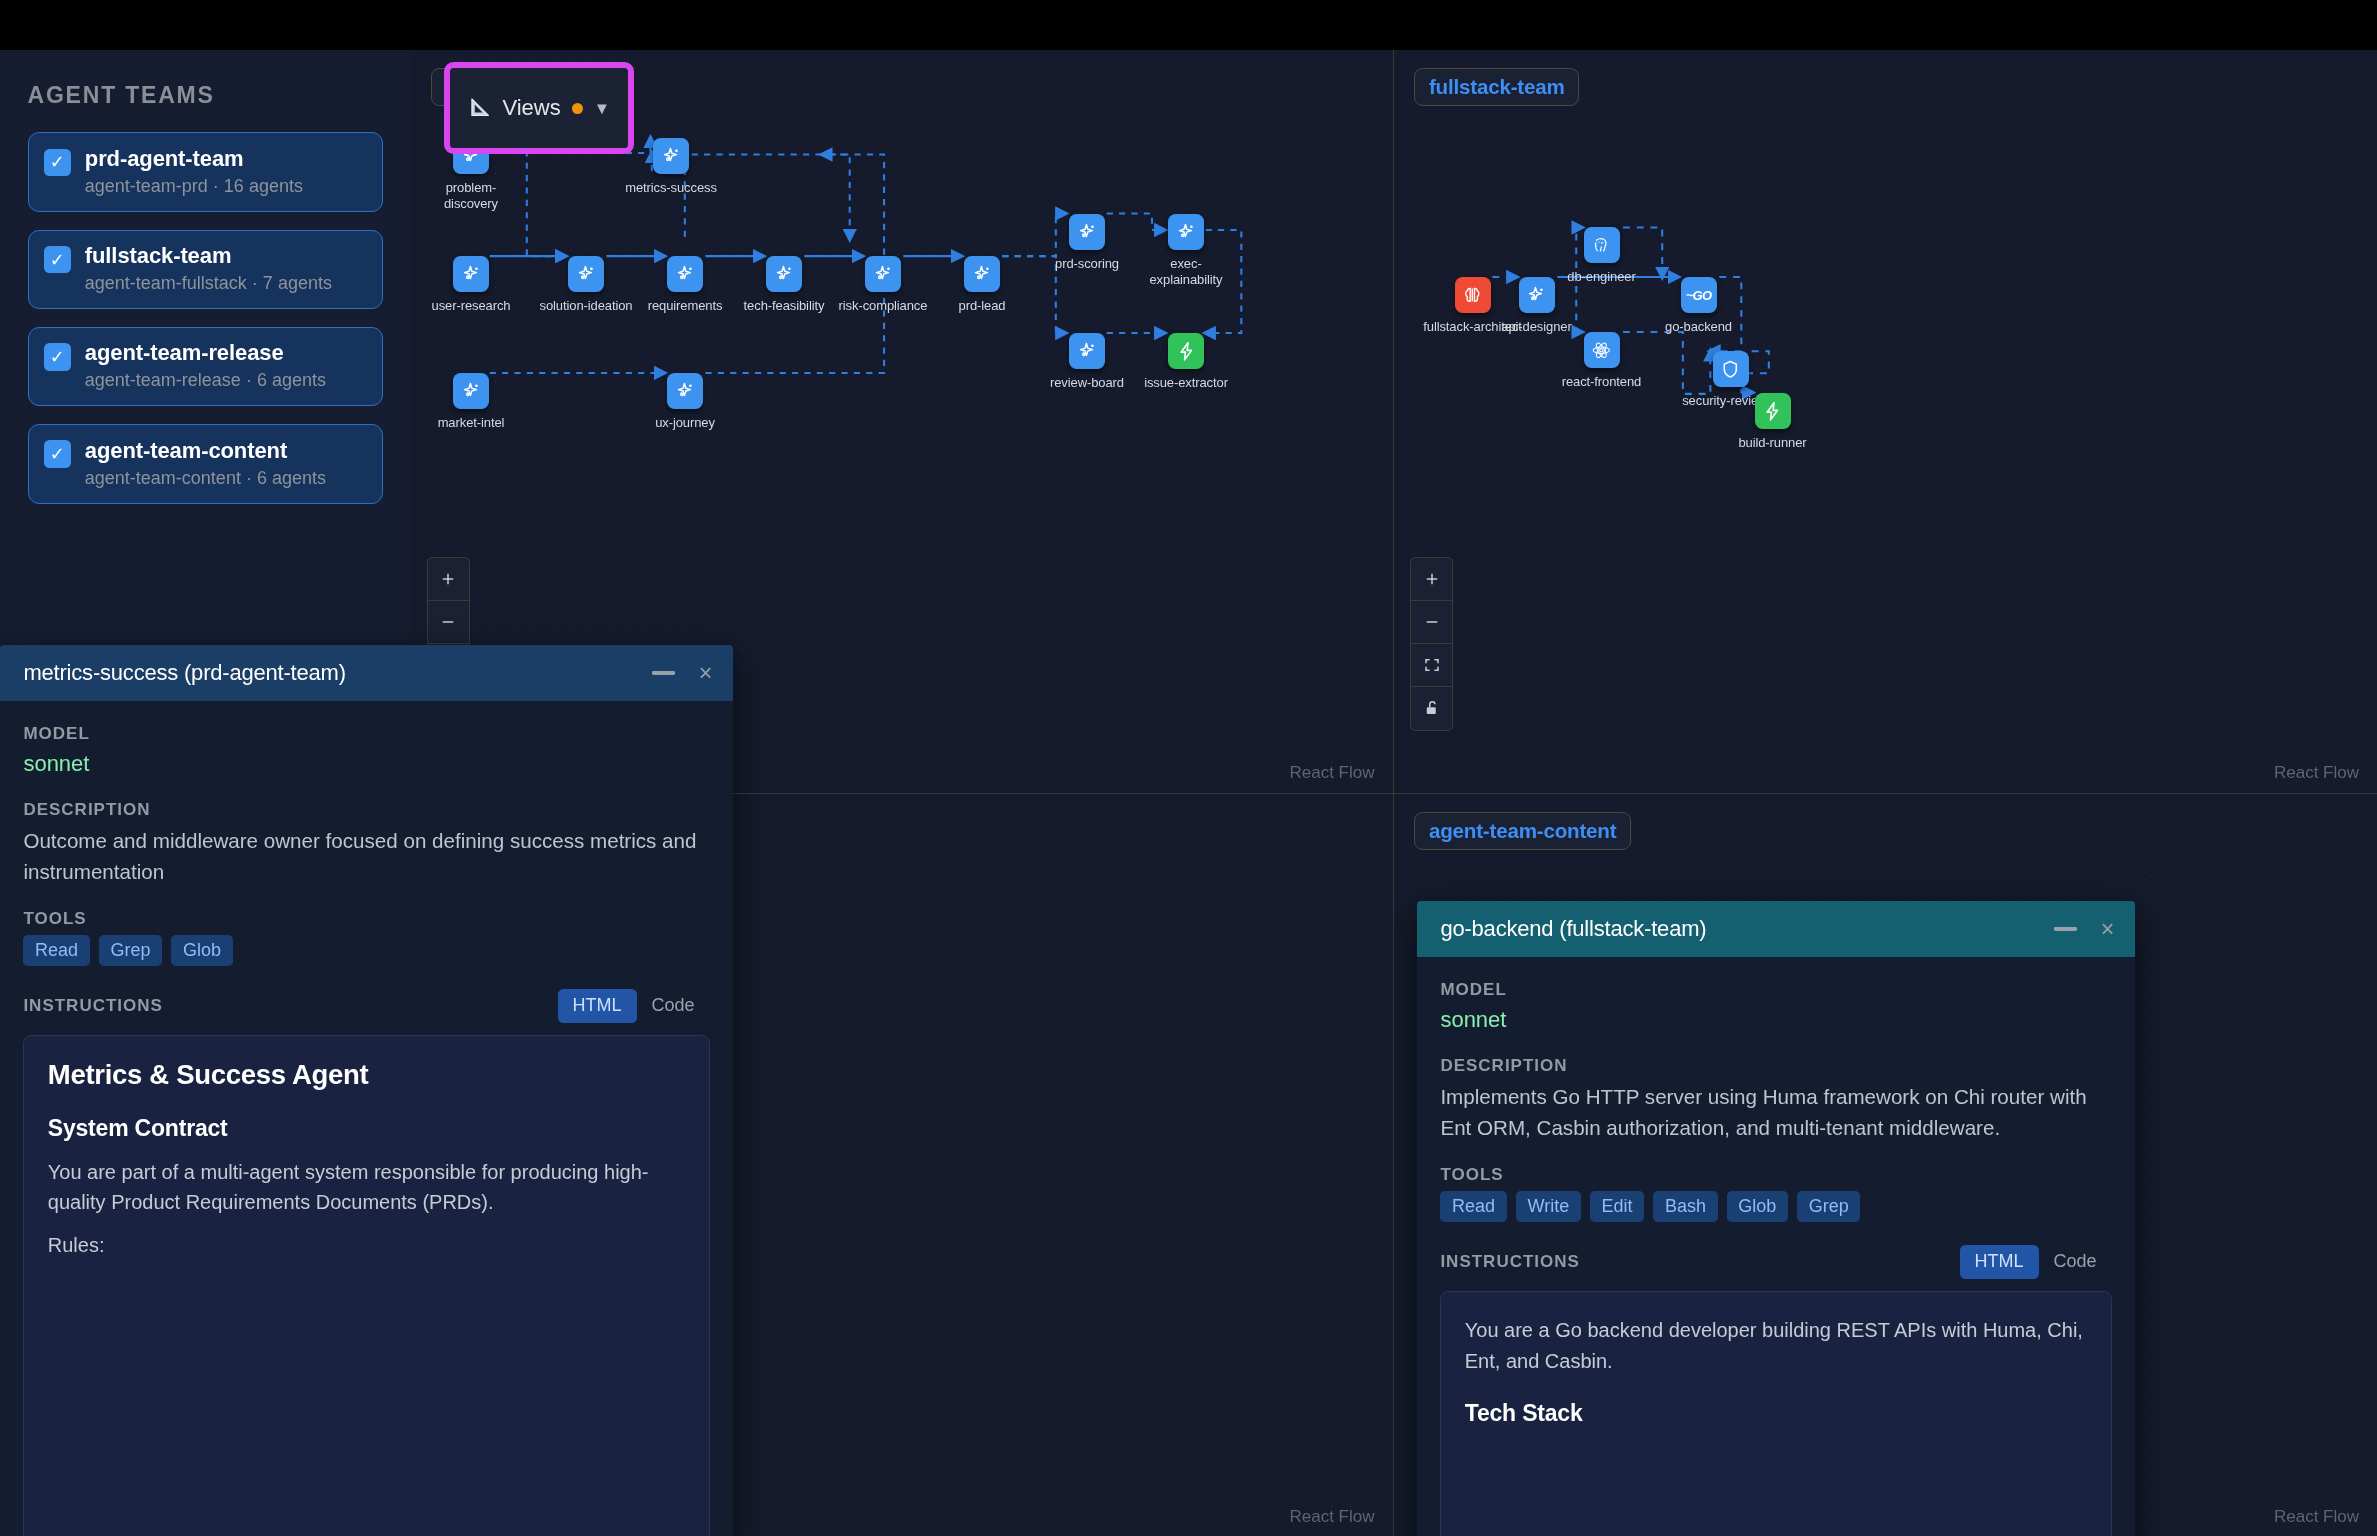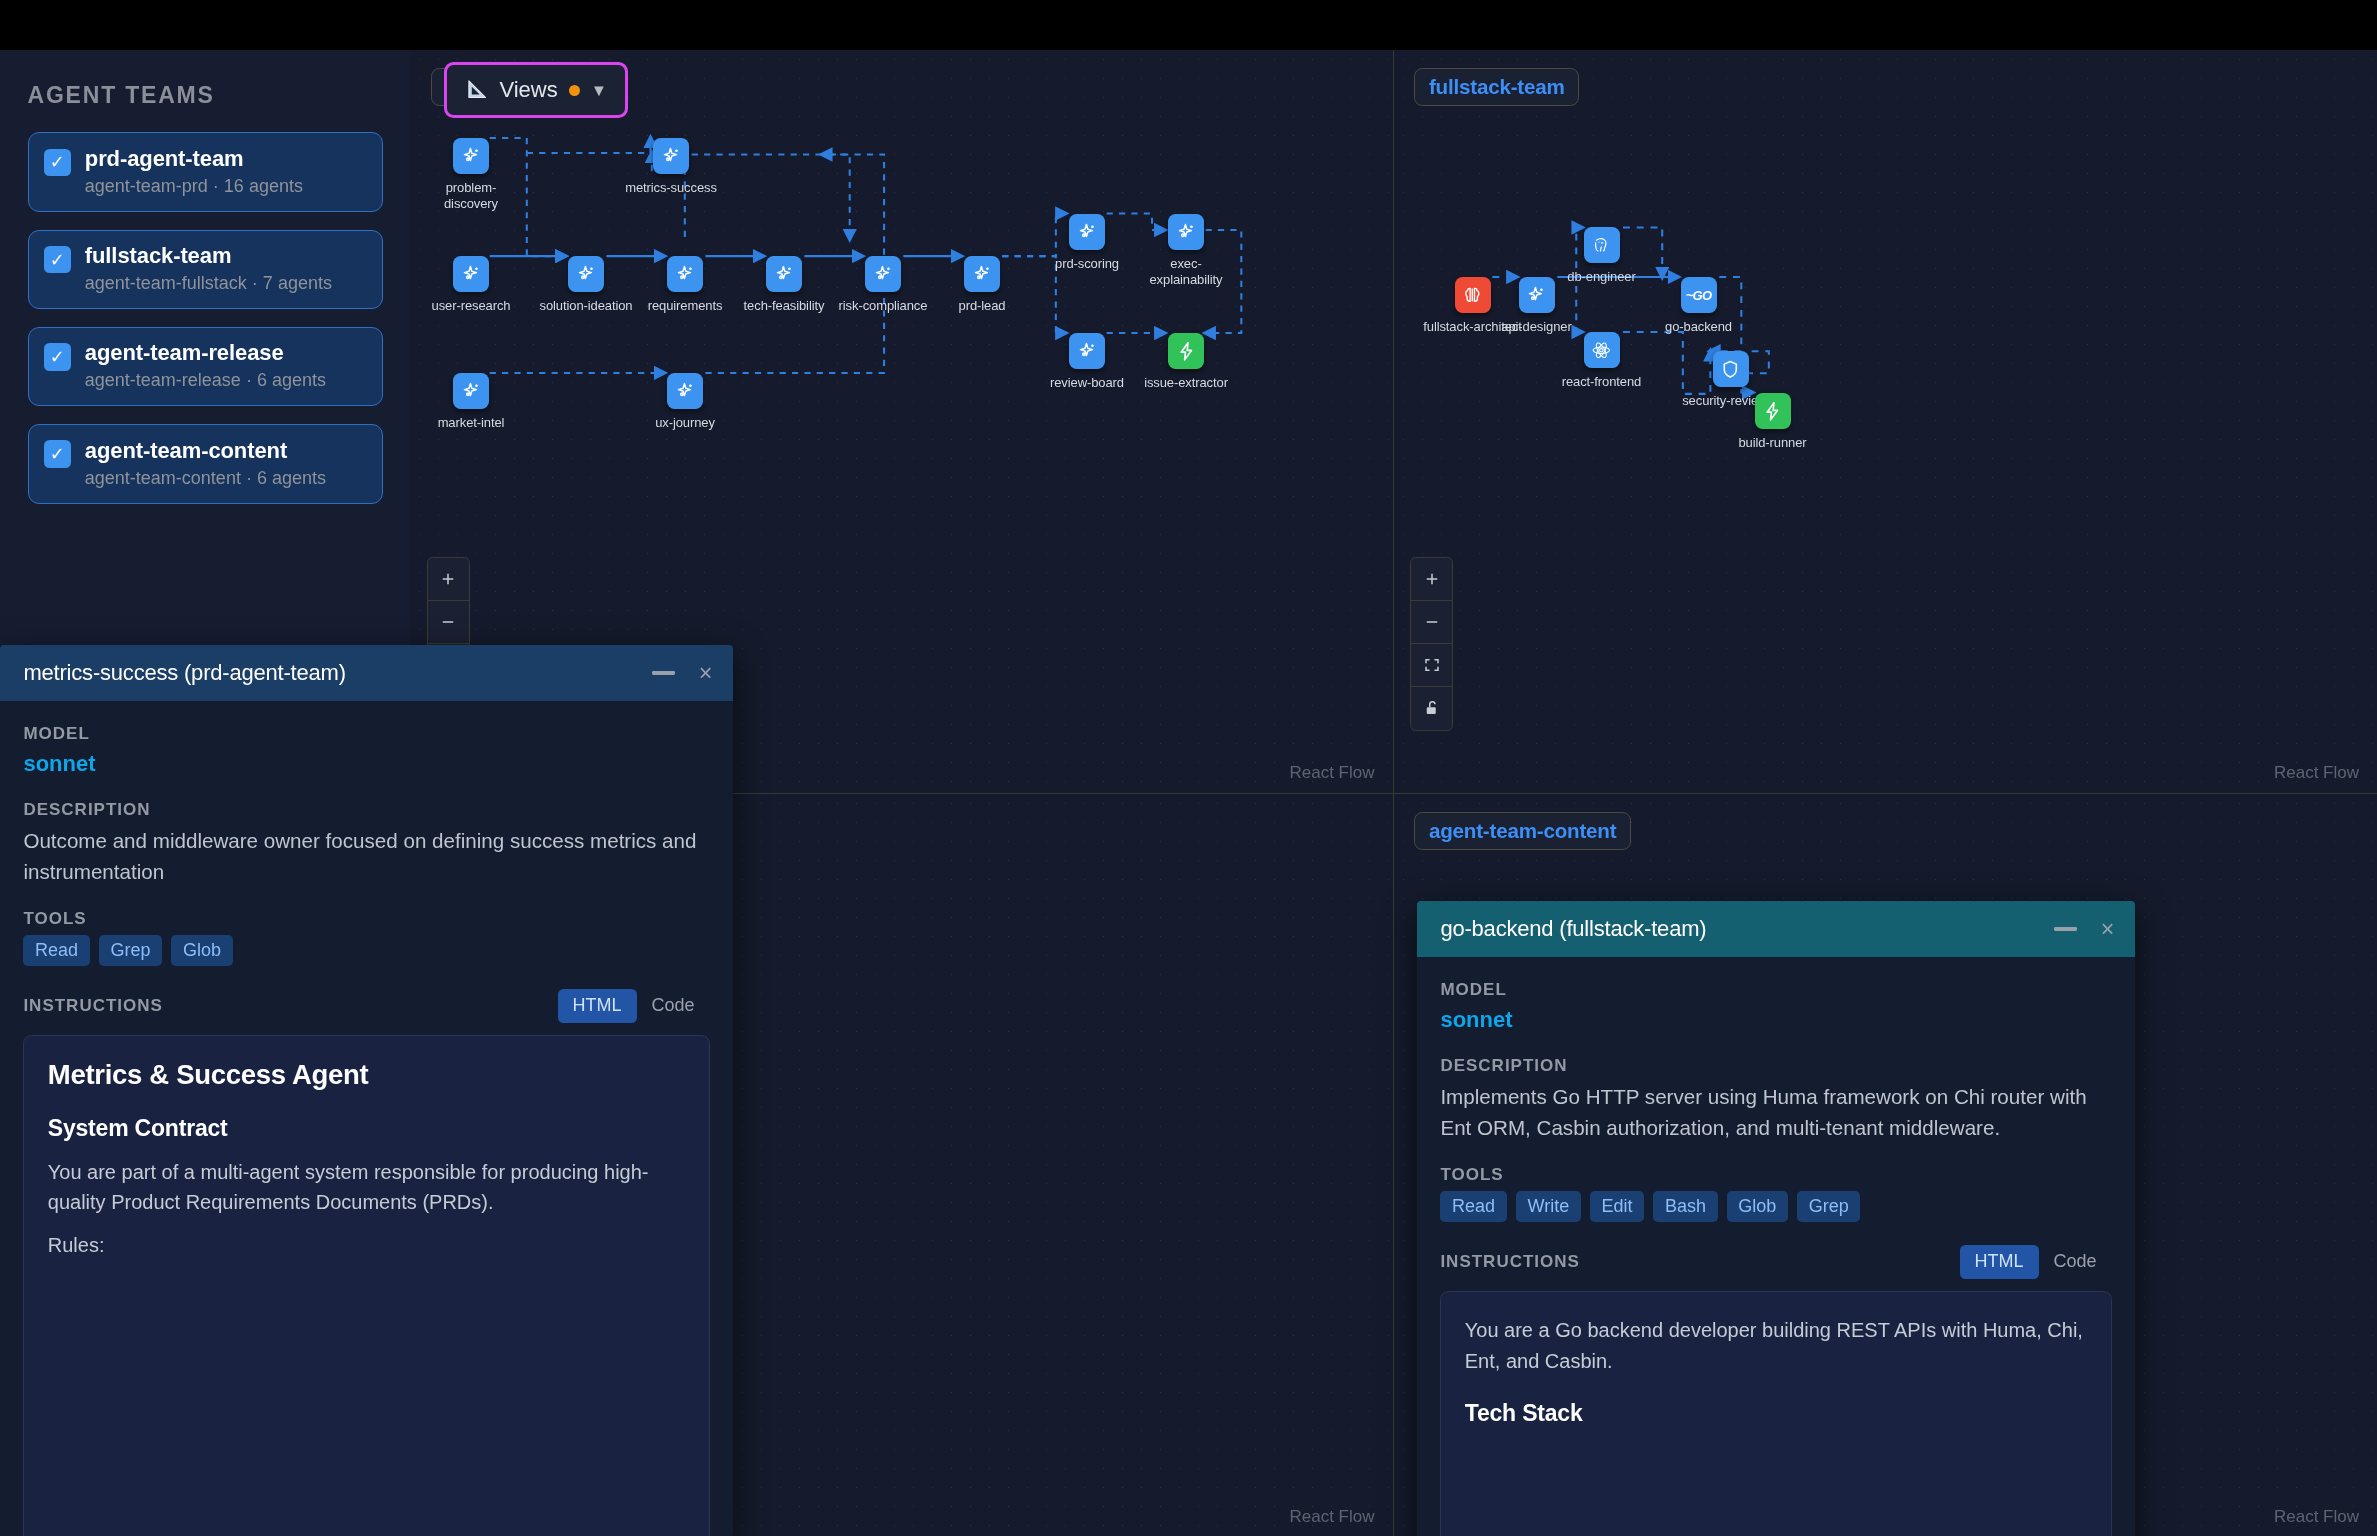--- a/index.html
+++ b/index.html
@@ -89,39 +89,39 @@
     height:43px; display:flex; align-items:center; justify-content:center;
     border-bottom:1px solid #3c3b33; cursor:pointer; color:#c9ccd3;
   }
   .zoomctl div:last-child { border-bottom:none; }
   .zoomctl svg { width:18px; height:18px; }
 
   
   .views-btn {
     position:absolute; left:444px; top:62px; z-index:30;
     display:flex; align-items:center; gap:11px;
-    border:3px solid #d946ef; border-radius:9.6px; background:#1b2234;
-    padding:12px 18px; cursor:pointer;justify-content:flex-end;
+    border:6px solid #d946ef; border-radius:9.6px; background:#1b2234;
+    padding:27px 18px; cursor:pointer;justify-content:flex-end;
   }
   .views-label { font-size:22px; color:#e4e7ec; }
   .views-dot { width:11px; height:11px; border-radius:50%; background:#f0920b; }
   .views-caret { color:#b6bac2; font-size:16.5px; line-height:1; }
 
   
   .dialog { position:absolute; z-index:40; border-radius:4.1px; overflow:hidden;
             box-shadow:0 9.6px 32px rgba(0,0,0,.6); display:flex; flex-direction:column; }
   .dlg-head { display:flex; align-items:center; justify-content:space-between;
               padding:15px 20.6px 15px 23.4px; }
   .dlg-title { font-size:22px; font-weight:400; color:#fff; letter-spacing:-0.2px; }
   .dlg-ctrls { display:flex; align-items:center; gap:23.4px; }
   .dlg-min { width:23.4px; height:3.4px; background:#9aa0a9; border-radius:1.4px; cursor:pointer; }
   .dlg-close { color:#9aa0a9; font-size:23.4px; line-height:15px; cursor:pointer; font-weight:400; }
   .dlg-body { background:#141c30; padding:23.4px 23.4px 0 23.4px; flex:1; overflow:hidden; }
   .sec-label { font-size:17px; font-weight:700; letter-spacing:1px; color:#949aa4; margin-bottom:6.2px; }
-  .model-val { font-size:22px; color:#0ea5e9; font-weight:700; margin-bottom:23.4px; }
+  .model-val { font-size:22px; color:#86efac; font-weight:400; margin-bottom:23.4px; }
   .desc-text { font-size:20.6px; color:#bfc5cf; line-height:1.48; margin-bottom:22px; }
   .tools-row { display:flex; flex-wrap:wrap; gap:9px; margin-bottom:23.4px; }
   .tool-chip { background:#1a3f73; color:#8ebdf7; font-size:18px; border-radius:4.8px; padding:4.8px 11.7px; cursor:pointer; }
   .instr-row { display:flex; align-items:center; justify-content:space-between; margin-bottom:12.4px; }
   .seg { display:flex; gap:0; }
   .seg-btn { font-size:18px; padding:6.2px 15px; border-radius:5.5px; cursor:pointer; color:#9aa1ab; }
   .seg-btn.active { background:#2255a5; color:#cfe1fb; }
   .instr-box { border:1px solid #2a3553; border-radius:8.3px; background:#192341; padding:23.4px 23.4px 0 23.4px; height:100%; overflow:hidden; }
   .instr-h1 { font-size:27.5px; font-weight:700; color:#fff; margin-bottom:19px; letter-spacing:-0.3px; }
   .instr-h2 { font-size:23px; font-weight:700; color:#fff; margin:23.4px 0 15px 0; letter-spacing:-0.2px; }

